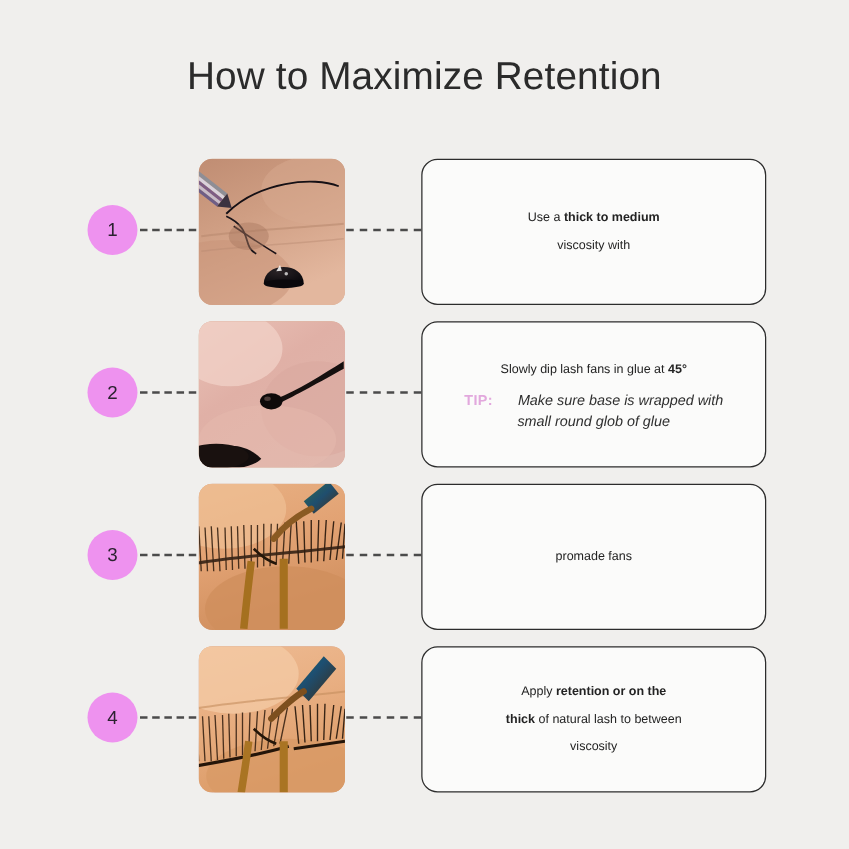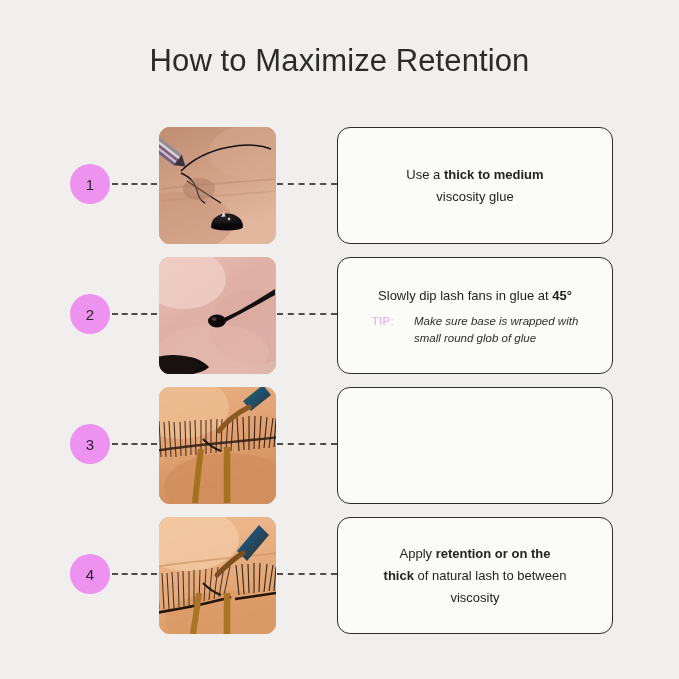--- a/index.html
+++ b/index.html
@@ -112,40 +112,40 @@
     border-radius: 13px;
     background: #fbfbfa;
     display: flex;
     flex-direction: column;
     align-items: center;
     justify-content: center;
     padding: 6px 14px;
   }
   .card-line {
     text-align: right;
-    font-size: 13px;
+    font-size: 10px;
     line-height: 22px;
     color: #232323;
     font-family: "Liberation Sans", sans-serif;
   }
   .card-line b { font-weight: 700; }
 
   .tip-line {
     text-align: center;
     font-size: 11.5px;
     line-height: 16.5px;
     color: #2e2e2e;
     font-style: italic;
     font-family: "Liberation Sans", sans-serif;
     margin-top: 6px;
   }
   .tip-label {
     color: #e2a8dd;
     font-style: normal;
-    font-weight: 400;
+    font-weight: 700;
     letter-spacing: 0.3px;
     margin-right: 20px;
   }
 </style>
 </head>
 <body>
 
 <div class="page">
 
   <div class="title">How to Maximize Retention</div>
@@ -197,21 +197,21 @@
           <path d="M62 90 l3 -5 l1.5 4.5 z" fill="#ffffff" opacity="0.85"></path>
           <circle cx="70" cy="92" r="1.4" fill="#ffffff" opacity="0.7"></circle>
         </svg>
       </div>
 
       <div class="card">
         <div class="card-line">
           <span>Use a </span><b>thick to medium</b><span></span>
         </div>
         <div class="card-line">
-          <span>viscosity glue</span><b></b><span></span>
+          <span>viscosity with</span><b></b><span></span>
         </div>
       </div>
     </div>
 
     <div class="step">
       <div class="num-wrap">
         <div class="num-circle">2</div>
       </div>
       <div class="dash-a"></div>
       <div class="dash-b"></div>
@@ -310,20 +310,23 @@
 
           <path d="M84 14 L104 -2 L112 8 L92 24 Z" fill="url(#tw3)"></path>
           <path d="M60 44 C 68 34, 78 26, 90 20" stroke="#8a5a22" stroke-width="5" fill="none" stroke-linecap="round"></path>
           <path d="M42 62 C 40 78, 38 96, 36 116" stroke="#a5701f" stroke-width="6" fill="none"></path>
           <path d="M68 60 C 68 78, 68 98, 68 116" stroke="#a5701f" stroke-width="6.5" fill="none"></path>
           <path d="M44 52 C 50 58, 56 62, 62 64" stroke="#241609" stroke-width="2" fill="none"></path>
         </svg>
       </div>
 
       <div class="card">
+        <div class="card-line">
+          <span>promade fans</span><b></b><span></span>
+        </div>
       </div>
     </div>
 
     <div class="step">
       <div class="num-wrap">
         <div class="num-circle">4</div>
       </div>
       <div class="dash-a"></div>
       <div class="dash-b"></div>
 

